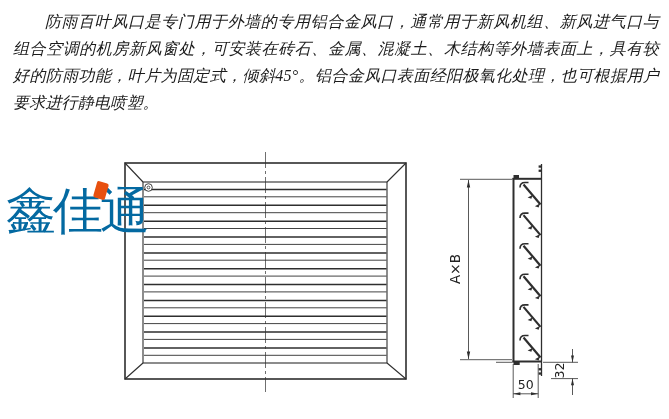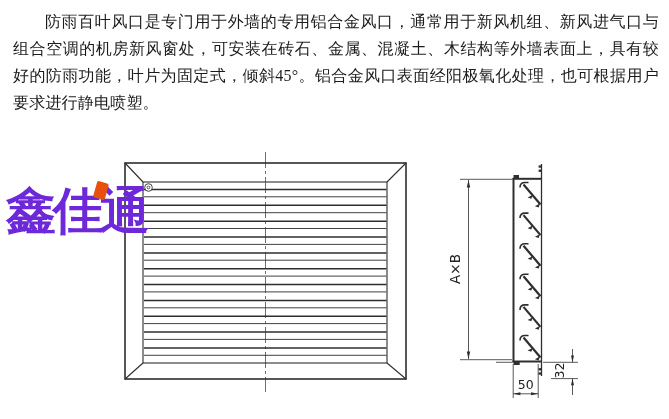--- a/index.html
+++ b/index.html
@@ -8,30 +8,31 @@
     background:#ffffff;
     font-family:"Liberation Serif","DejaVu Serif",serif;
   }
   .desc{
     position:absolute;left:13px;top:8px;width:646px;
     margin:0;z-index:2;
     font-size:16px;line-height:27px;
     text-indent:2em;text-align:justify;
     color:#1b1b1b;
     letter-spacing:0.2px;
+    font-style:italic;
   }
   .drawing-svg{
     position:absolute;left:0;top:0;z-index:1;
   }
   .watermark{
     position:absolute;left:6px;top:183px;z-index:3;
     font-family:"DejaVu Sans","Liberation Sans",sans-serif;
-    font-weight:700;font-size:50px;line-height:56px;
+    font-weight:400;font-size:50px;line-height:56px;
     letter-spacing:-3px;
-    color:#6d28d9;
+    color:#0369a1;
     white-space:nowrap;
   }
   .watermark .accent{
     position:absolute;left:89px;top:-1px;width:12px;height:17px;
     background:#e8500f;border-radius:2px;
     transform:rotate(16deg);
   }
   svg text{
     font-family:"DejaVu Sans","Liberation Sans",sans-serif;
     fill:#222222;

